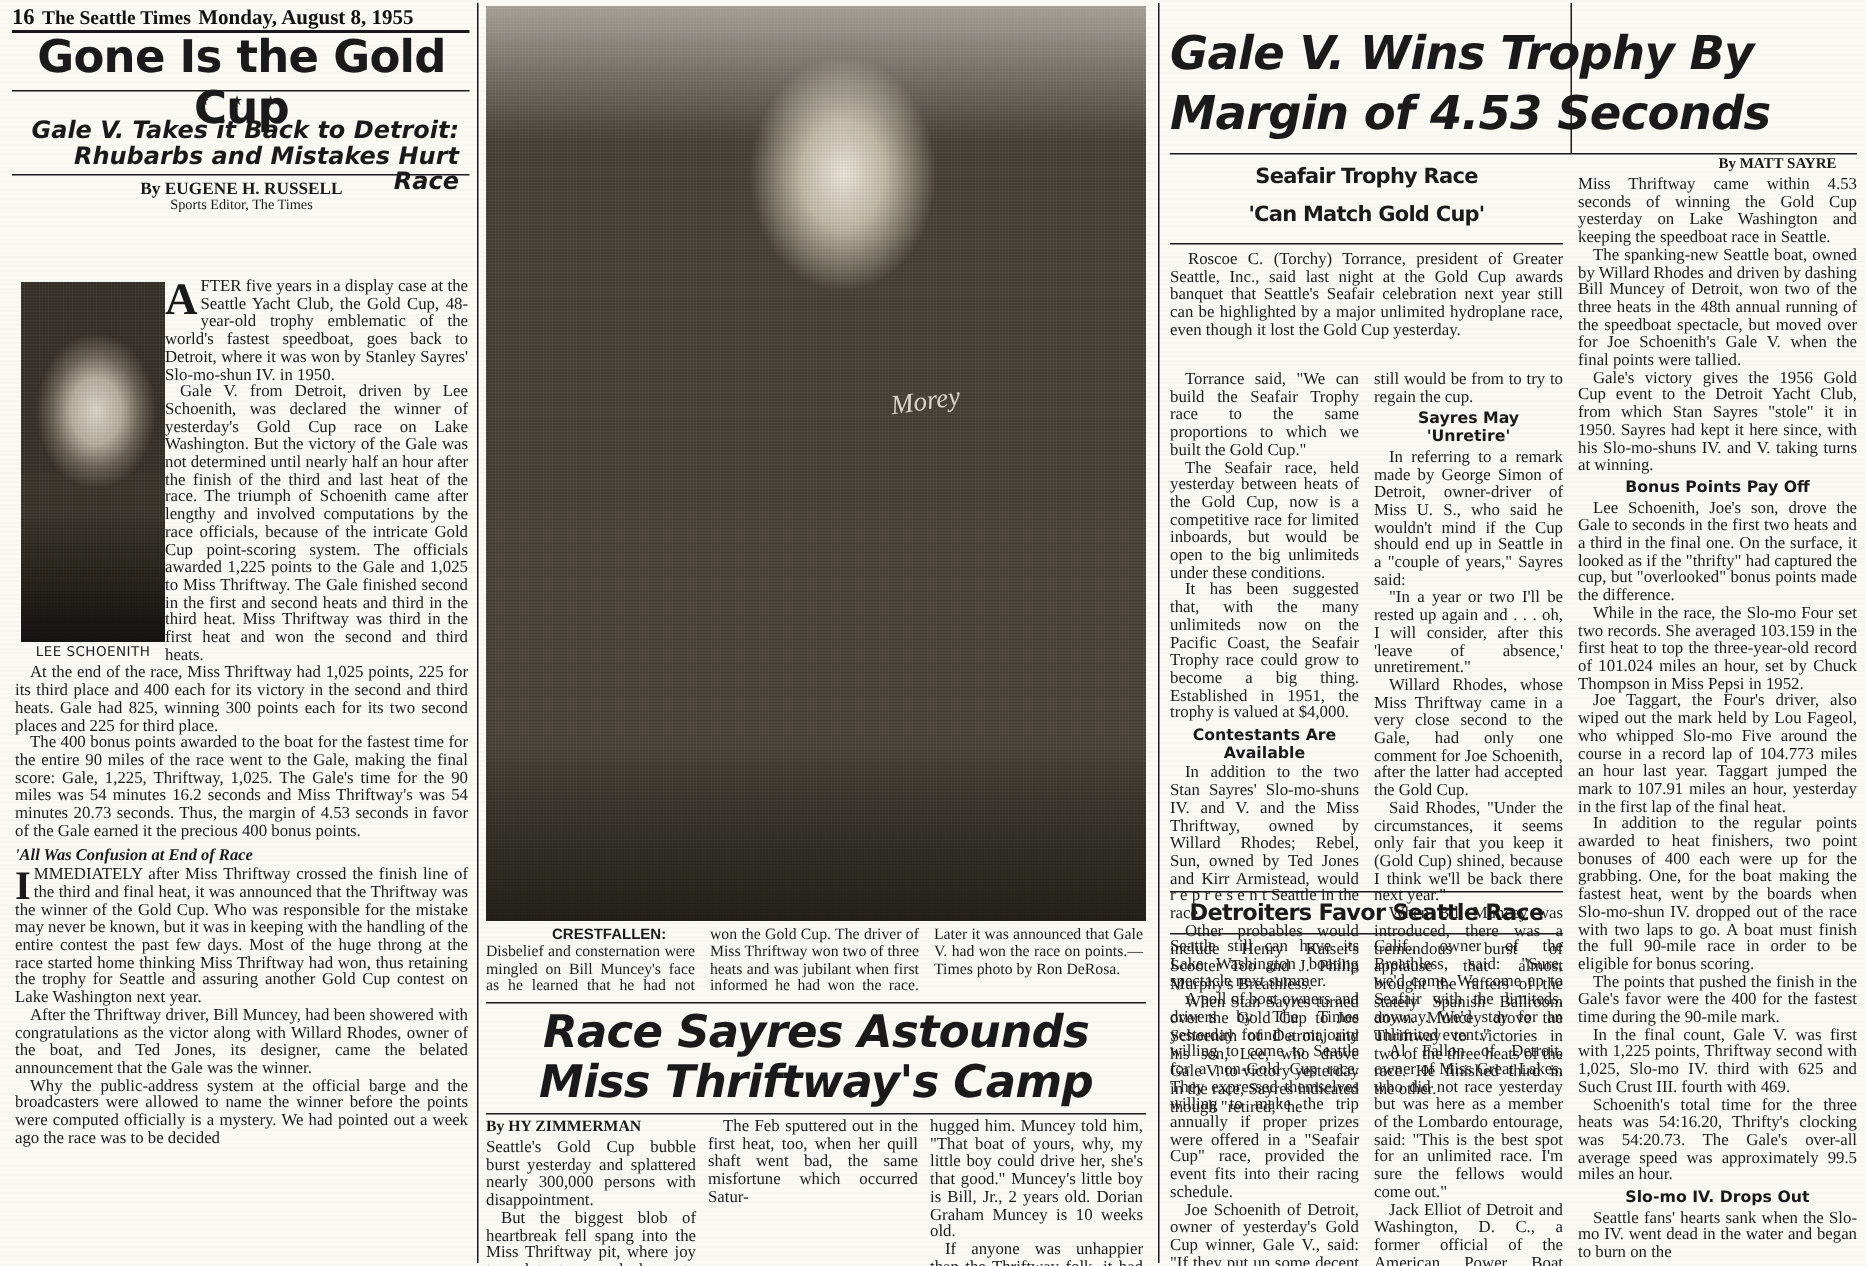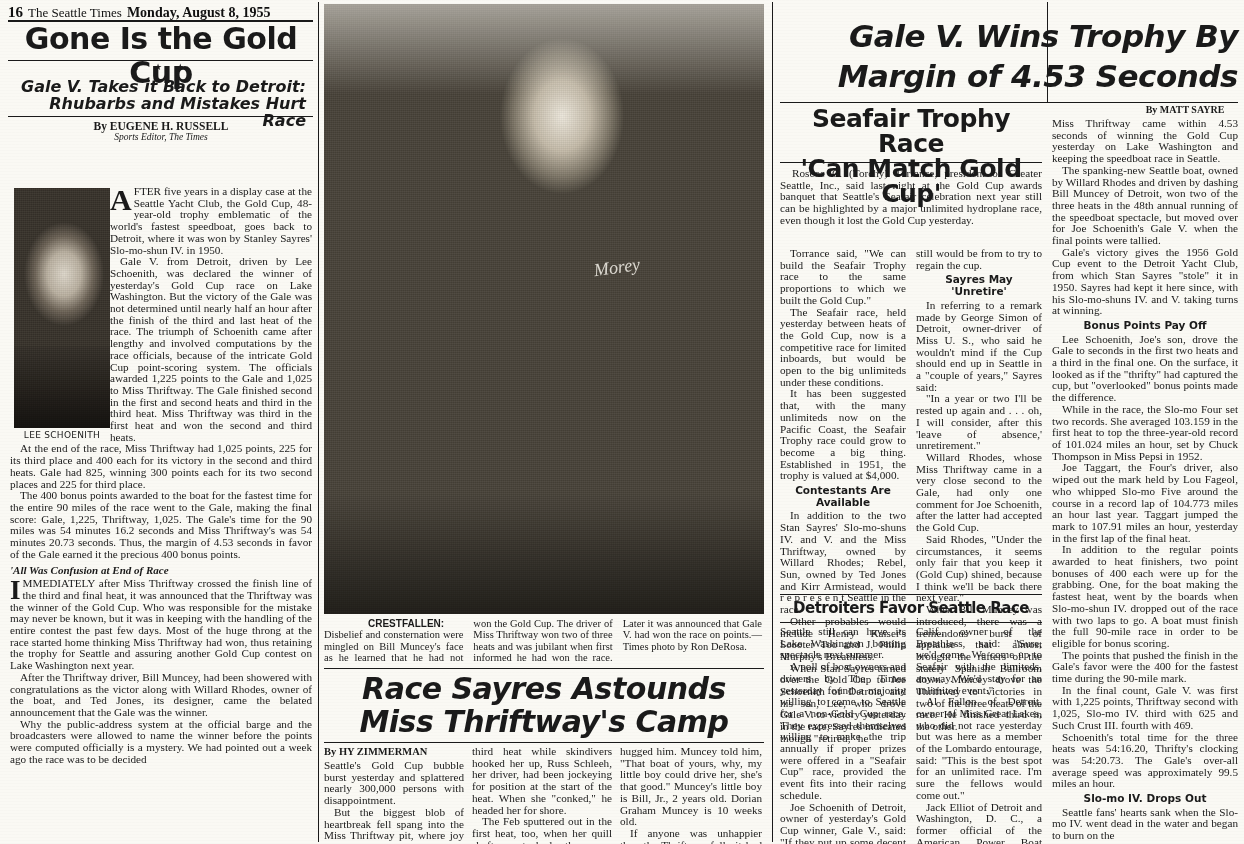--- a/index.html
+++ b/index.html
@@ -19,21 +19,21 @@
   }
 
   
   .masthead{
     position:absolute;left:8px;top:4px;width:300px;
     font-family:"Liberation Serif", serif;
     font-size:12px;font-weight:bold;color:#111;
     display:flex;align-items:baseline;gap:5px;white-space:nowrap;
   }
   .masthead .pageno{font-size:15px;font-weight:bold;}
-  .masthead .paper{font-size:13px;font-weight:normal;font-style:normal;}
+  .masthead .paper{font-size:13px;font-weight:bold;font-style:normal;}
   .masthead .date{font-size:14px;font-weight:bold;}
 
   .rule{background:#1a1a1a;position:absolute;}
 
   .hl1{
     font-family:"DejaVu Sans", sans-serif;
     font-weight:bold;
     letter-spacing:-0.5px;
   }
 
@@ -58,21 +58,21 @@
   .subhead-left{
     font-family:"Liberation Serif", serif;
     font-weight:bold;font-size:11px;font-style:italic;
     text-align:left;margin:4px 0 2px 0;
   }
 
   .byline{
     font-family:"Liberation Serif", serif;
     font-weight:bold;font-size:11px;text-align:center;
   }
-  .byline .small{font-size:9.5px;font-style:italic;font-weight:normal;}
+  .byline .small{font-size:9.5px;font-weight:normal;}
 
   
   .photo{
     position:absolute;
     background:#8a8a86;
     overflow:hidden;
     filter:contrast(1.05);
   }
   .photo .grain{
     position:absolute;inset:0;
@@ -184,38 +184,37 @@
   </div>
   <div class="rule" style="left:324px;top:742px;width:440px;height:1.2px;"></div>
 
   <div class="byline" style="position:absolute;left:324px;top:746px;width:142px;font-size:10.5px;text-align:left;">By HY ZIMMERMAN</div>
 
   <div class="col bodytext" style="left:324px;top:760px;width:140px;">
     <p class="noind">Seattle's Gold Cup bubble burst yesterday and splattered nearly 300,000 persons with disappointment.</p>
     <p>But the biggest blob of heartbreak fell spang into the Miss Thriftway pit, where joy turned to tears and cheers to throat-lumps at the announcement</p>
   </div>
   <div class="col bodytext" style="left:472px;top:746px;width:140px;">
-    <p class="noind">third heat while skindivers hooked her up, Russ Schleeh, her driver, had been jockeying for position at the start of the heat. When she "conked," he headed her for shore.</p>
     <p>The Feb sputtered out in the first heat, too, when her quill shaft went bad, the same misfortune which occurred Satur-</p>
   </div>
   <div class="col bodytext" style="left:620px;top:746px;width:142px;">
     <p class="noind">hugged him. Muncey told him, "That boat of yours, why, my little boy could drive her, she's that good." Muncey's little boy is Bill, Jr., 2 years old. Dorian Graham Muncey is 10 weeks old.</p>
     <p>If anyone was unhappier than the Thriftway folk, it had to be</p>
   </div>
 
   <div class="col" style="left:780px;top:16px;width:458px;">
-    <div class="hl1" style="font-size:31px;line-height:40px;font-style:italic;text-align:right;">
+    <div class="hl1" style="font-size:31px;line-height:40px;font-style:italic;text-align:left;">
       <div>Gale V. Wins Trophy By</div>
       <div>Margin of 4.53 Seconds</div>
     </div>
   </div>
   <div class="rule" style="left:780px;top:102px;width:458px;height:1.4px;"></div>
 
   <div class="col" style="left:780px;top:106px;width:262px;">
-    <div class="hl1" style="font-size:25px;line-height:25px;text-align:center;">
+    <div class="hl1" style="font-size:14px;line-height:25px;text-align:center;">
       <div>Seafair Trophy Race</div>
       <div>'Can Match Gold Cup'</div>
     </div>
   </div>
   <div class="rule" style="left:780px;top:162px;width:262px;height:1.2px;"></div>
 
   <div class="col bodytext" style="left:780px;top:168px;width:262px;">
     <p style="text-indent:12px;">Roscoe C. (Torchy) Torrance, president of Greater Seattle, Inc., said last night at the Gold Cup awards banquet that Seattle's Seafair celebration next year still can be highlighted by a major unlimited hydroplane race, even though it lost the Gold Cup yesterday.</p>
   </div>
 

